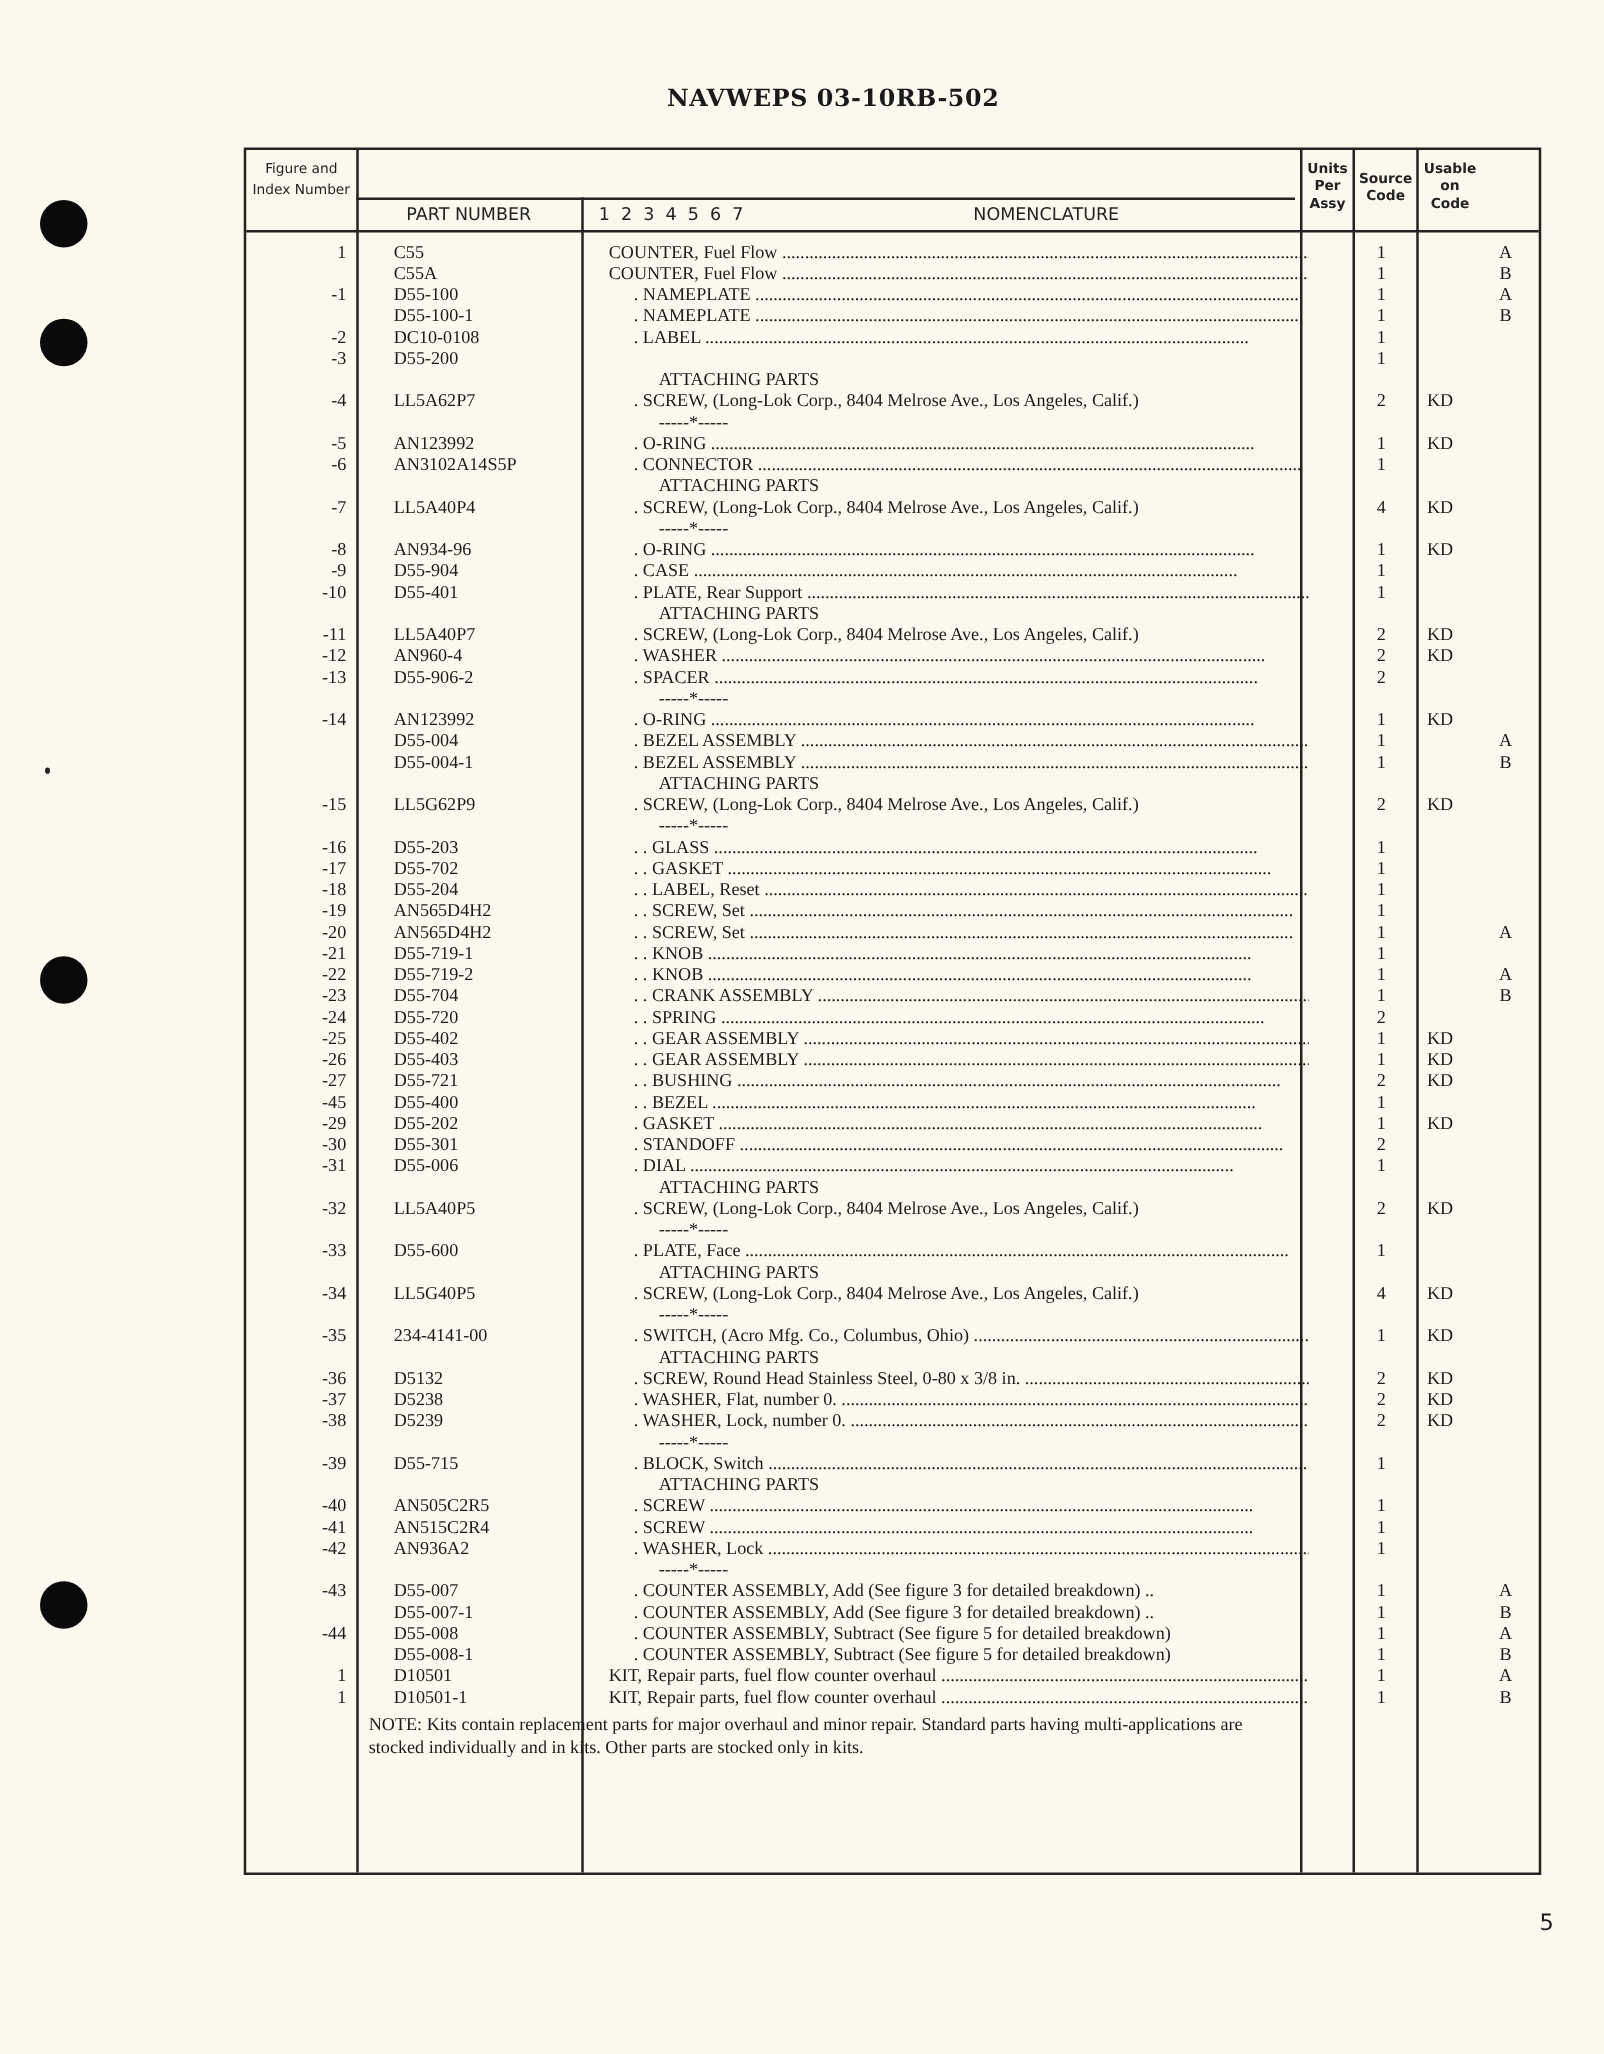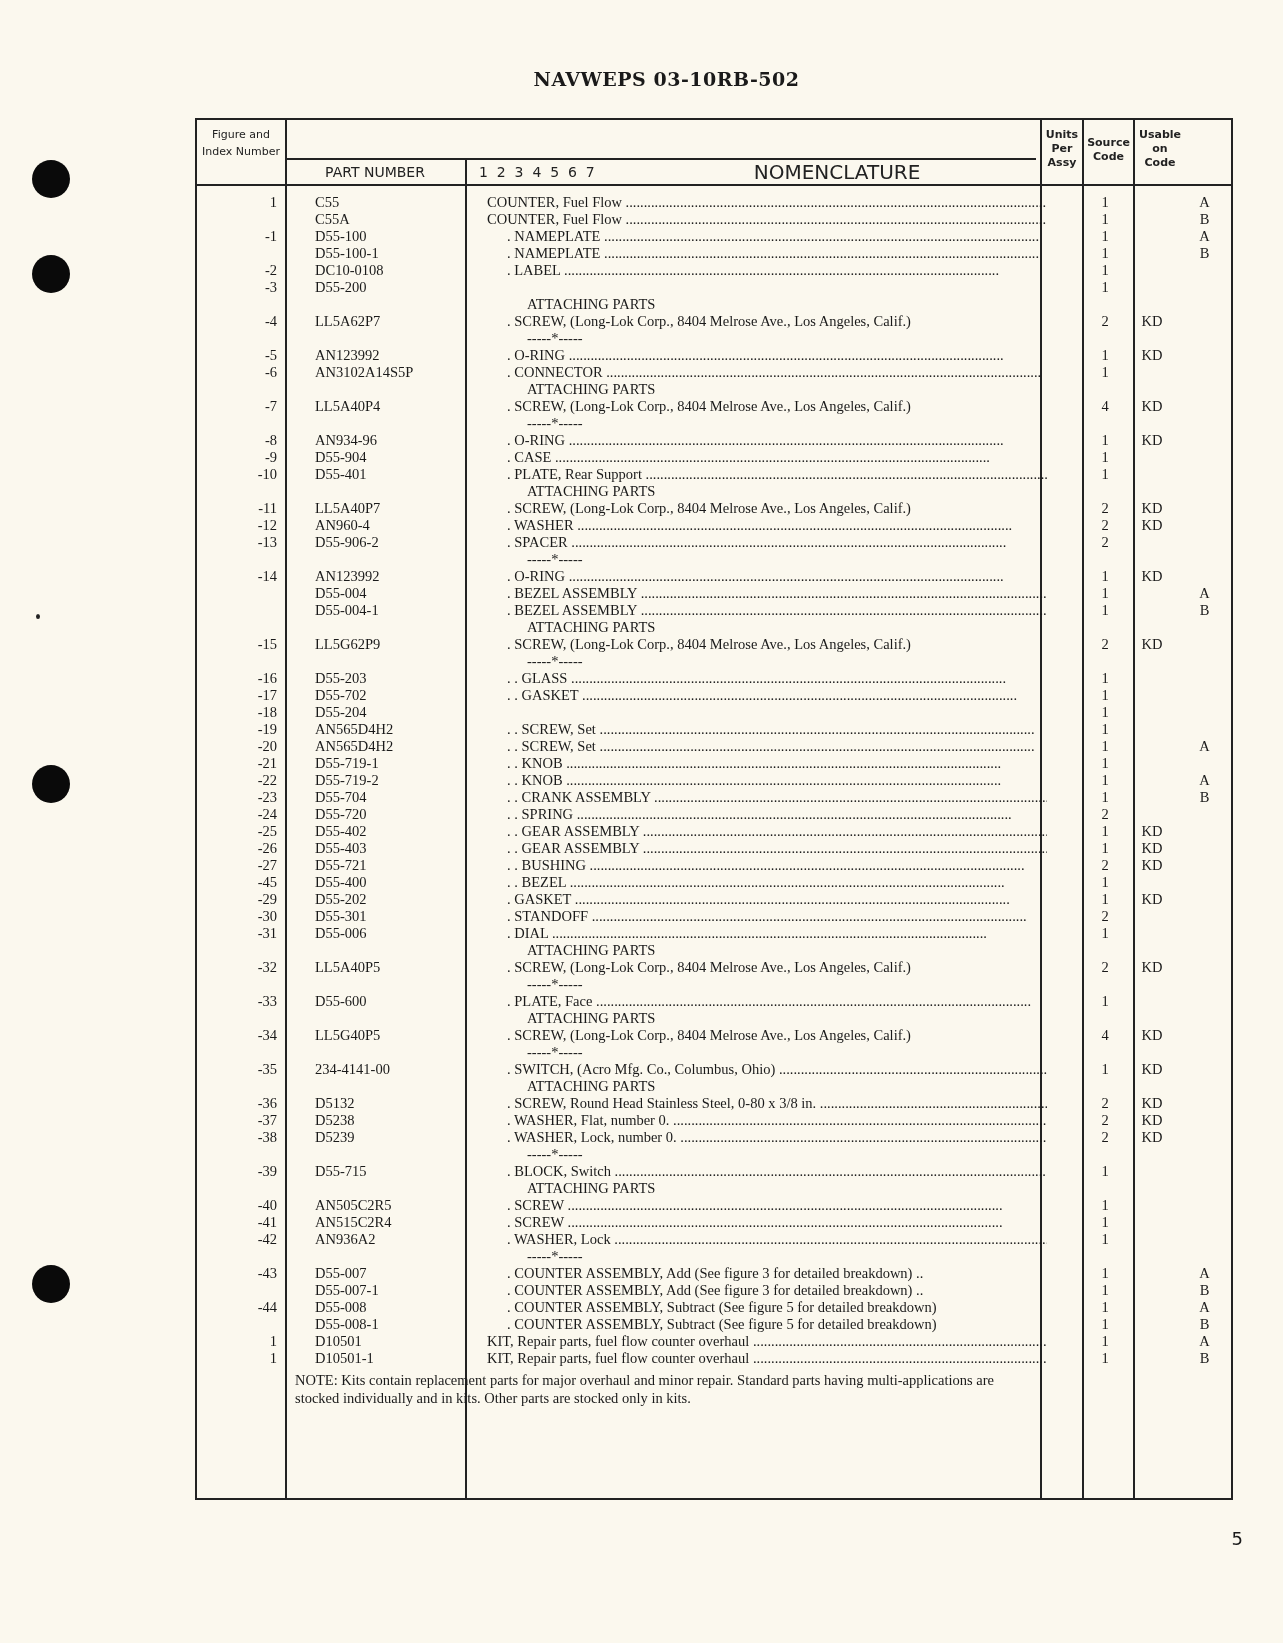--- a/index.html
+++ b/index.html
@@ -57,21 +57,21 @@
   <div class="vline" style="left:843px"></div>
   <div class="vline" style="left:885px"></div>
   <div class="vline" style="left:936px"></div>
 
   <div class="hline" style="top:38px; left:88px; right:195px"></div>
   <div class="hline" style="top:64px"></div>
 
   <div class="hdr" style="left:2px; top:6px; width:84px; font-size:11px;">Figure and Index Number</div>
   <div class="hdr" style="left:88px; top:44px; width:180px; font-size:14px;">PART NUMBER</div>
   <div class="hdr" style="left:282px; top:44px; font-size:14px; text-align:center; white-space:pre;">1  2  3  4  5  6  7</div>
-  <div class="hdr" style="left:540px; top:44px; width:200px; font-size:20px;">NOMENCLATURE</div>
+  <div class="hdr" style="left:540px; top:44px; width:200px; font-size:14px;">NOMENCLATURE</div>
   <div class="hdr small" style="left:845px; top:8px; width:40px;">Units Per Assy</div>
   <div class="hdr small" style="left:887px; top:16px; width:49px;">Source Code</div>
   <div class="hdr small" style="left:938px; top:8px; width:50px;">Usable on Code</div>
 
   <div class="rows" id="rows">
       <div class="row" style="top: -3px;">
         <span class="c-idx">1</span>
         <span class="c-part">C55</span>
         <span class="c-units">1</span>
         <span class="c-src"></span>
@@ -308,20 +308,21 @@
         <span class="c-src"></span>
         <span class="c-use"></span>
         <span class="c-nom" style="padding-left: 20px; box-sizing: border-box;"><span style="position: static;">. . GASKET</span><span class="dots"> ........................................................................................................................</span></span>
       </div>
       <div class="row" style="top: 507px;">
         <span class="c-idx">-18</span>
         <span class="c-part">D55-204</span>
         <span class="c-units">1</span>
         <span class="c-src"></span>
         <span class="c-use"></span>
+        <span class="c-nom" style="padding-left: 20px; box-sizing: border-box;"><span style="position: static;">. . LABEL, Reset</span><span class="dots"> ........................................................................................................................</span></span>
       </div>
       <div class="row" style="top: 524px;">
         <span class="c-idx">-19</span>
         <span class="c-part">AN565D4H2</span>
         <span class="c-units">1</span>
         <span class="c-src"></span>
         <span class="c-use"></span>
         <span class="c-nom" style="padding-left: 20px; box-sizing: border-box;"><span style="position: static;">. . SCREW, Set</span><span class="dots"> ........................................................................................................................</span></span>
       </div>
       <div class="row" style="top: 541px;">

